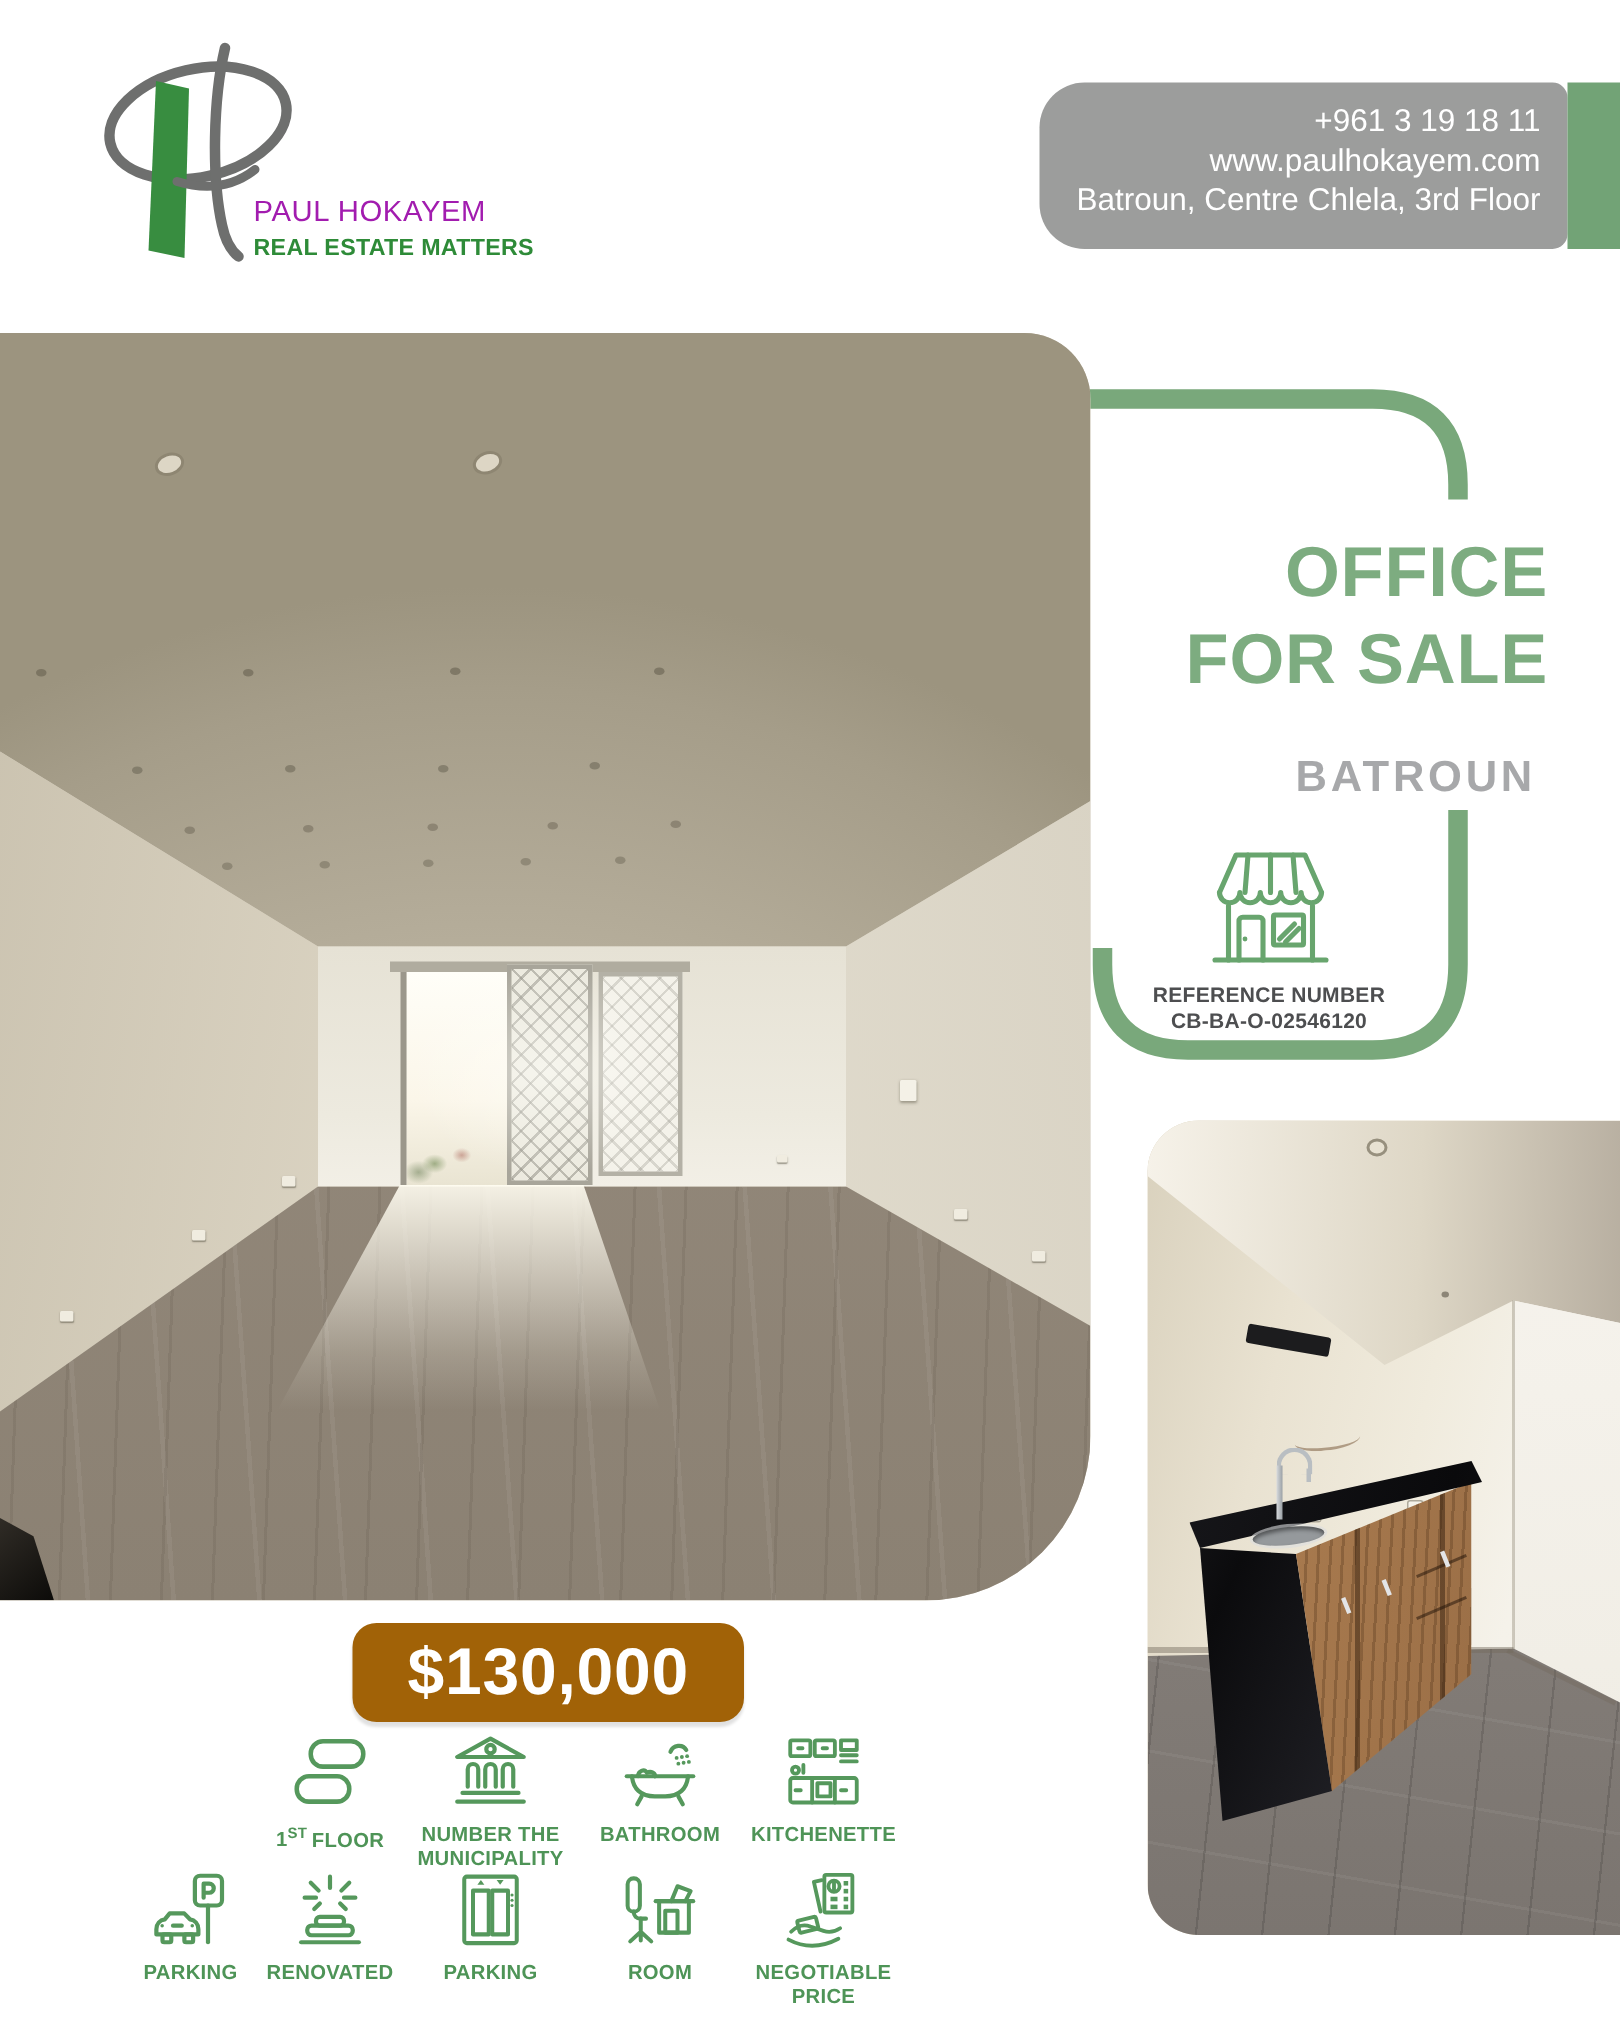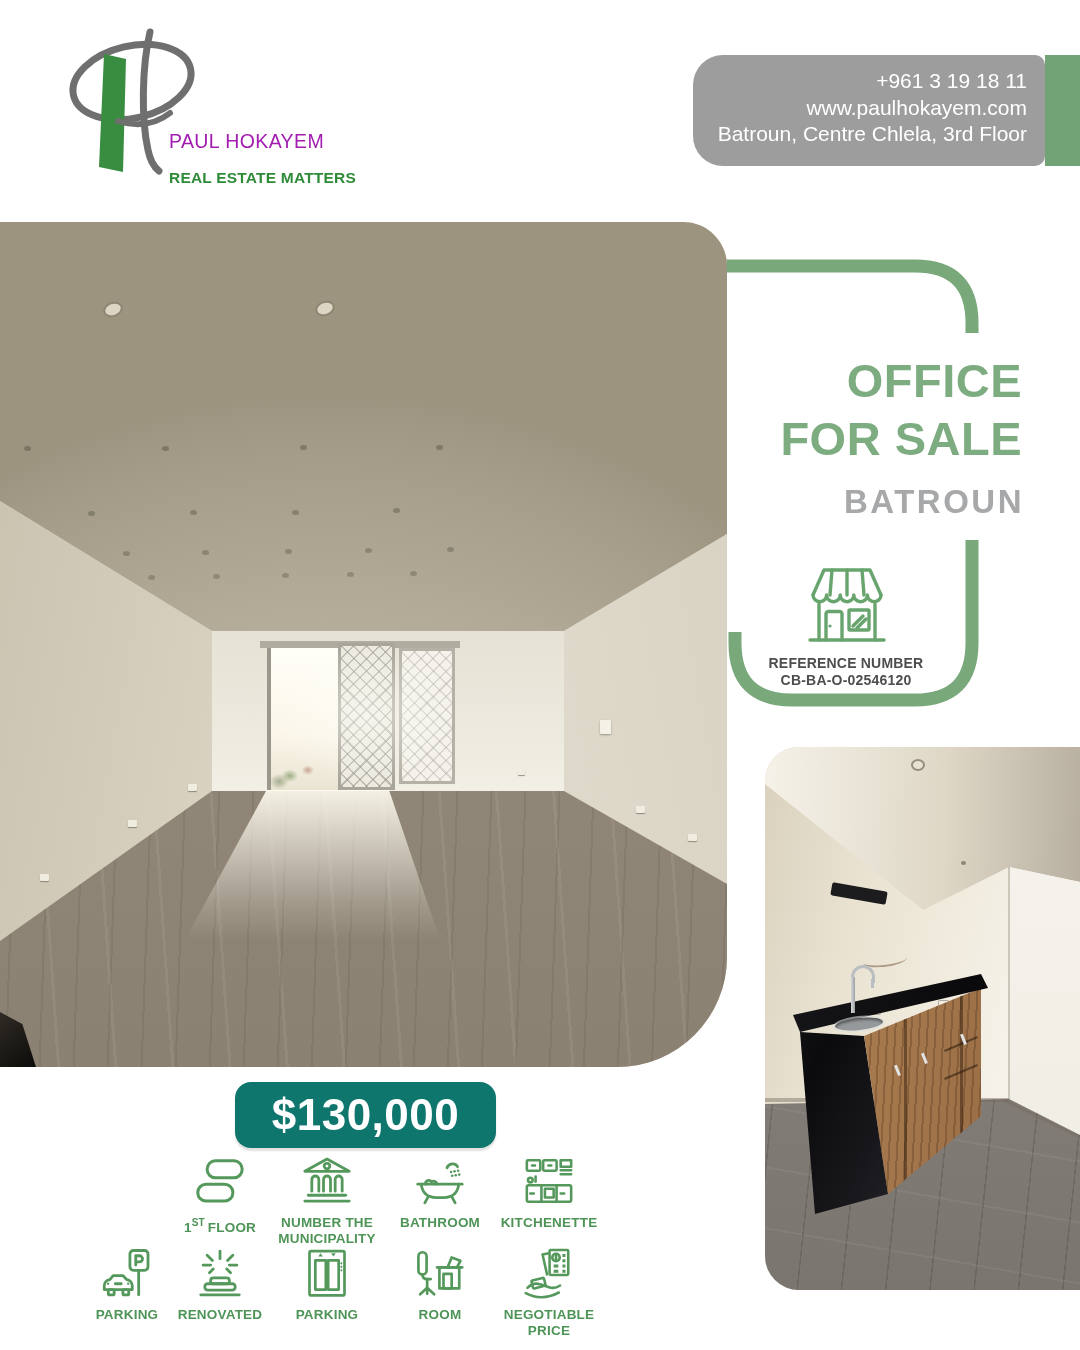--- a/index.html
+++ b/index.html
@@ -5,33 +5,33 @@
 <style>
   html,body{margin:0;padding:0;background:#ffffff;}
   .canvas{position:relative;width:1080px;height:1350px;background:#ffffff;overflow:hidden;
           font-family:"Liberation Sans","DejaVu Sans",sans-serif;}
   .abs{position:absolute;}
 
   
   .logo-mark{left:62px;top:26px;width:138px;height:170px;}
   .logo-text{left:169px;top:130px;}
   .logo-name{font-size:19.5px;color:#a21caf;letter-spacing:.4px;white-space:nowrap;}
-  .logo-tagline{font-size:15.5px;font-weight:700;color:#2e8b38;letter-spacing:.2px;margin-top:16px;white-space:nowrap;}
+  .logo-tagline{font-size:15.5px;font-weight:700;color:#2e8b38;letter-spacing:.2px;margin-top:4px;white-space:nowrap;}
   .contact-box{left:693px;top:55px;width:352px;height:111px;background:#9c9d9c;
                border-radius:30px 10px 10px 30px;box-sizing:border-box;padding:13px 18px 0 0;
                text-align:right;color:#ffffff;font-size:21px;line-height:26.5px;}
   .contact-strip{left:1045px;top:55px;width:35px;height:111px;background:#72a376;}
 
   
   .frame{left:0;top:0;width:1080px;height:1350px;z-index:1;pointer-events:none;}
 
   
-  .listing-title{right:58px;top:352px;text-align:right;font-size:47px;font-weight:700;
+  .listing-title{right:48px;top:352px;text-align:right;font-size:47px;font-weight:700;
                  color:#7dac80;line-height:58px;letter-spacing:.5px;z-index:3;}
-  .listing-location{right:56px;top:483px;font-size:33px;font-weight:700;color:#a7a8aa;
+  .listing-location{right:56px;top:502px;font-size:29px;font-weight:700;color:#a7a8aa;
                     letter-spacing:2.5px;z-index:3;}
   .store-icon{left:799px;top:563px;width:96px;height:84px;z-index:3;}
   .reference{left:726px;top:655px;width:240px;text-align:center;color:#4d4e50;font-weight:700;
              font-size:14px;line-height:17px;letter-spacing:.2px;z-index:3;}
 
   
   .main-photo{left:0;top:222px;width:727px;height:845px;border-radius:0 44px 110px 0;
               overflow:hidden;z-index:2;background:#cfc8b8;}
   .kitchen-photo{left:765px;top:747px;width:315px;height:543px;border-radius:34px 0 0 34px;
                  overflow:hidden;z-index:2;background:#efeadd;}
@@ -127,21 +127,21 @@
   .kp-faucet-stem{left:86px;top:230px;width:3.5px;height:36px;background:linear-gradient(90deg,#d7dadd,#9aa0a5);}
   .kp-faucet-arc{left:86px;top:218px;width:24px;height:18px;border:3.5px solid #b9bec2;border-bottom:none;
       border-radius:12px 12px 0 0;box-sizing:border-box;}
   .kp-faucet-drop{left:106px;top:232px;width:3px;height:9px;background:#b9bec2;}
   .kp-sink{left:70px;top:271px;width:48px;height:12px;background:#95999c;border-radius:50%;transform:rotate(-6deg);
       box-shadow:inset 0 2px 3px rgba(0,0,0,.45), 0 0 0 2px rgba(220,222,224,.6);}
   .kp-ring{left:146px;top:12px;width:10px;height:8px;border:2px solid #97907e;background:#e8e2d2;border-radius:50%;}
   .kp-dot{left:196px;top:114px;width:5px;height:4px;border-radius:50%;background:rgba(90,84,70,.6);}
 
   
-  .price-badge{left:235px;top:1082px;width:261px;height:66px;background:#0f766e;border-radius:16px;
+  .price-badge{left:235px;top:1082px;width:261px;height:66px;background:#a16207;border-radius:16px;
       color:#ffffff;font-size:44px;font-weight:700;letter-spacing:.5px;display:flex;align-items:center;
       justify-content:center;box-shadow:0 3px 2px rgba(0,0,0,.12);z-index:3;}
   .feat{position:absolute;width:120px;text-align:center;color:#55985c;z-index:3;}
   .feat svg{width:56px;height:56px;display:block;margin:0 auto;}
   .feat-label{font-size:13.5px;font-weight:700;color:#4e9457;letter-spacing:.2px;line-height:16px;margin-top:4px;}
   .sup{font-size:10px;vertical-align:super;}
   .rest{margin-left:3px;}
   .r1{top:1155px;} .r2{top:1247px;}
   .c1{left:67px;} .c2{left:160px;} .c3{left:267px;} .c4{left:380px;} .c5{left:489px;}
 </style>

